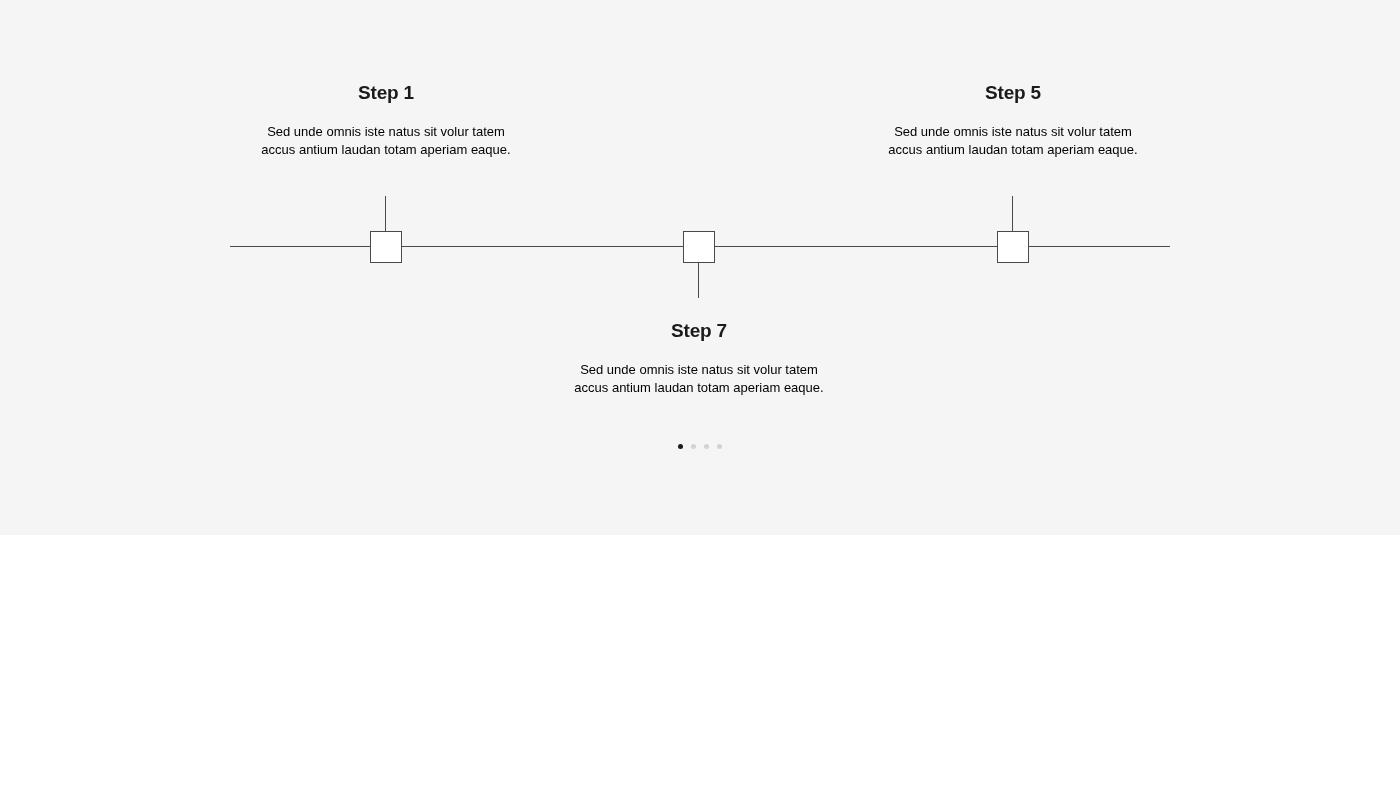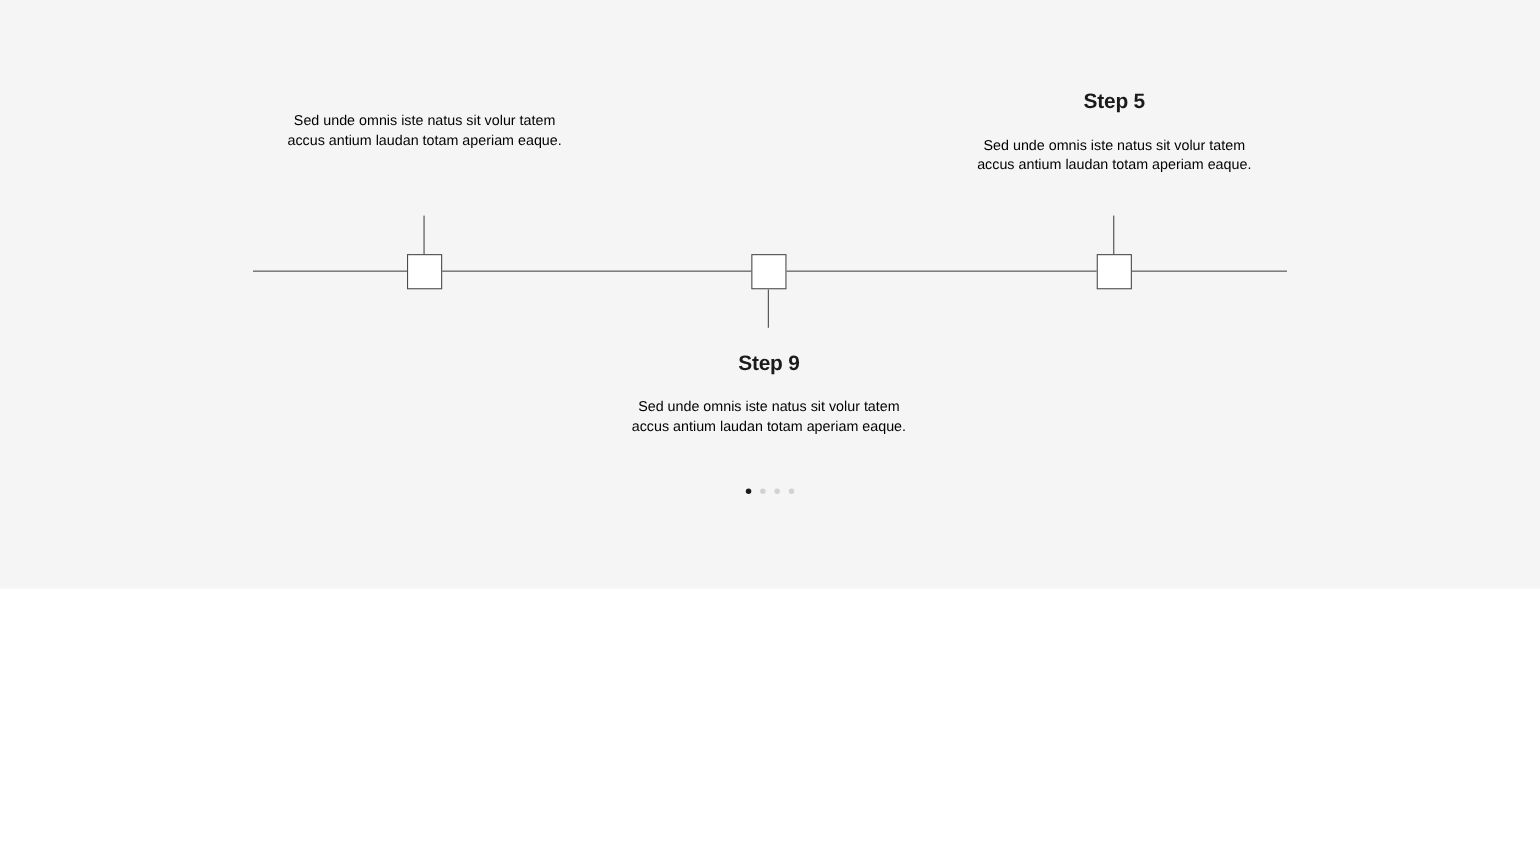--- a/index.html
+++ b/index.html
@@ -138,29 +138,30 @@
 <body>
 
 <div class="timeline-section">
 
   <div class="timeline-stage">
 
     <div class="timeline-rail"></div>
 
     <div class="step step-1">
       <div class="step-text">
+        <p class="step-title">Step 1</p>
         <p class="step-desc">Sed unde omnis iste natus sit volur tatem accus antium laudan totam aperiam eaque.</p>
       </div>
       <div class="step-stem up"></div>
       <div class="step-node"></div>
     </div>
 
     <div class="step step-2">
       <div class="step-text">
-        <p class="step-title">Step 9</p>
+        <p class="step-title">Step 7</p>
         <p class="step-desc">Sed unde omnis iste natus sit volur tatem accus antium laudan totam aperiam eaque.</p>
       </div>
       <div class="step-stem down"></div>
       <div class="step-node"></div>
     </div>
 
     <div class="step step-3">
       <div class="step-text">
         <p class="step-title">Step 5</p>
         <p class="step-desc">Sed unde omnis iste natus sit volur tatem accus antium laudan totam aperiam eaque.</p>

